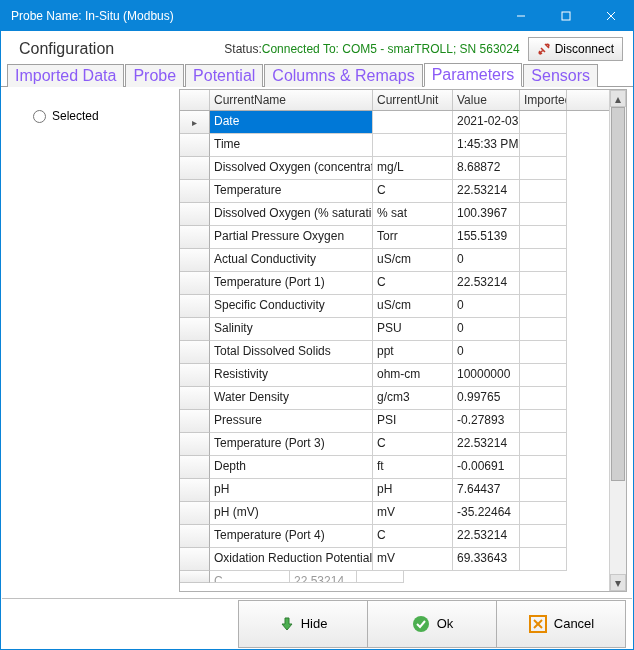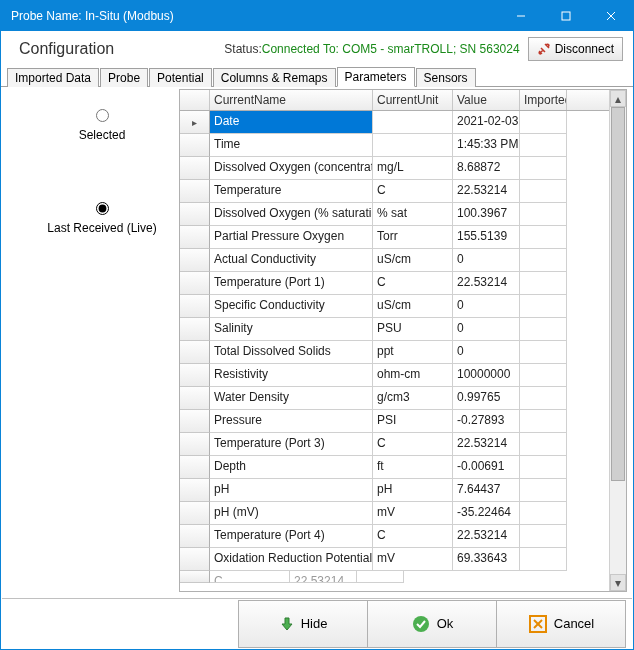--- a/index.html
+++ b/index.html
@@ -9,25 +9,25 @@
   .titlebar .title { flex: 1; font-size: 12px; }
   .titlebar .win-controls { display: flex; height: 100%; }
   .titlebar .win-controls div { width: 45px; display: flex; align-items: center; justify-content: center; }
   .toprow { display: flex; align-items: center; padding: 6px 10px 4px 18px; }
   .toprow .cfg { font-size: 16px; color: #333; flex: 0 0 auto; }
   .toprow .status-area { margin-left: auto; display: flex; align-items: center; }
   .status-label { color: #333; }
   .status-val { color: #1a8a1a; }
   .disconnect { margin-left: 8px; border: 1px solid #a8a8a8; background: linear-gradient(#fff,#e8e8e8); padding: 4px 8px; display: flex; align-items: center; gap: 4px; cursor: pointer; }
   .tabs { display: flex; padding-left: 6px; border-bottom: 1px solid #a0a0a0; align-items: flex-end; height: 22px; }
-  .tab { border: 1px solid #a0a0a0; border-bottom: none; background: #f4f4f4; padding: 2px 7px; margin-right: 1px; font-size: 12px; color: #000000; position: relative; top: 1px; cursor: pointer; }
+  .tab { border: 1px solid #a0a0a0; border-bottom: none; background: #f4f4f4; padding: 2px 7px; margin-right: 1px; font-size: 16px; color: #8b5cf6; position: relative; top: 1px; cursor: pointer; }
   .tab.active { background: #fff; border-bottom: 1px solid #fff; z-index: 1; }
   .content { flex: 1; display: flex; padding: 2px 6px 6px 6px; overflow: hidden; }
   .left-pane { width: 172px; padding: 20px 8px 8px 26px; }
-  .radio-row { display: flex; align-items: center; margin-bottom: 60px; gap: 6px; flex-direction: column; }
+  .radio-row { display: flex; align-items: center; margin-bottom: 60px; gap: 6px; }
   .radio-row input { accent-color: #000; }
   .grid-wrap { flex: 1; border: 1px solid #b0b0b0; display: flex; overflow: hidden; }
   .grid-area { flex: 1; display: flex; flex-direction: column; overflow: hidden; }
   .grid-header { display: flex; background: linear-gradient(#fdfdfd,#ececec); border-bottom: 1px solid #b0b0b0; flex: 0 0 auto; }
   .grid-header .h { border-right: 1px solid #c8c8c8; padding: 3px 4px; color: #333; overflow: hidden; white-space: nowrap; }
   .col-row { width: 30px; }
   .col-name { width: 163px; }
   .col-unit { width: 80px; }
   .col-value { width: 67px; }
   .col-quality { width: 47px; }
@@ -95,24 +95,20 @@
       <div class="tab active">Parameters</div>
       <div class="tab">Sensors</div>
     </div>
 
   <div class="content">
     <div class="left-pane">
       <label class="radio-row">
         <input type="radio" name="v" style="">
         <span>Selected</span>
       </label>
-      <label class="radio-row">
-        <input type="radio" name="v" checked="" style="">
-        <span>Last Received (Live)</span>
-      </label>
     </div>
 
     <div class="grid-wrap">
       <div class="grid-area">
         <div class="grid-header">
           <div class="h col-row"></div>
           <div class="h col-name">CurrentName</div>
           <div class="h col-unit">CurrentUnit</div>
           <div class="h col-value">Value</div>
           <div class="h col-quality">Imported</div>

